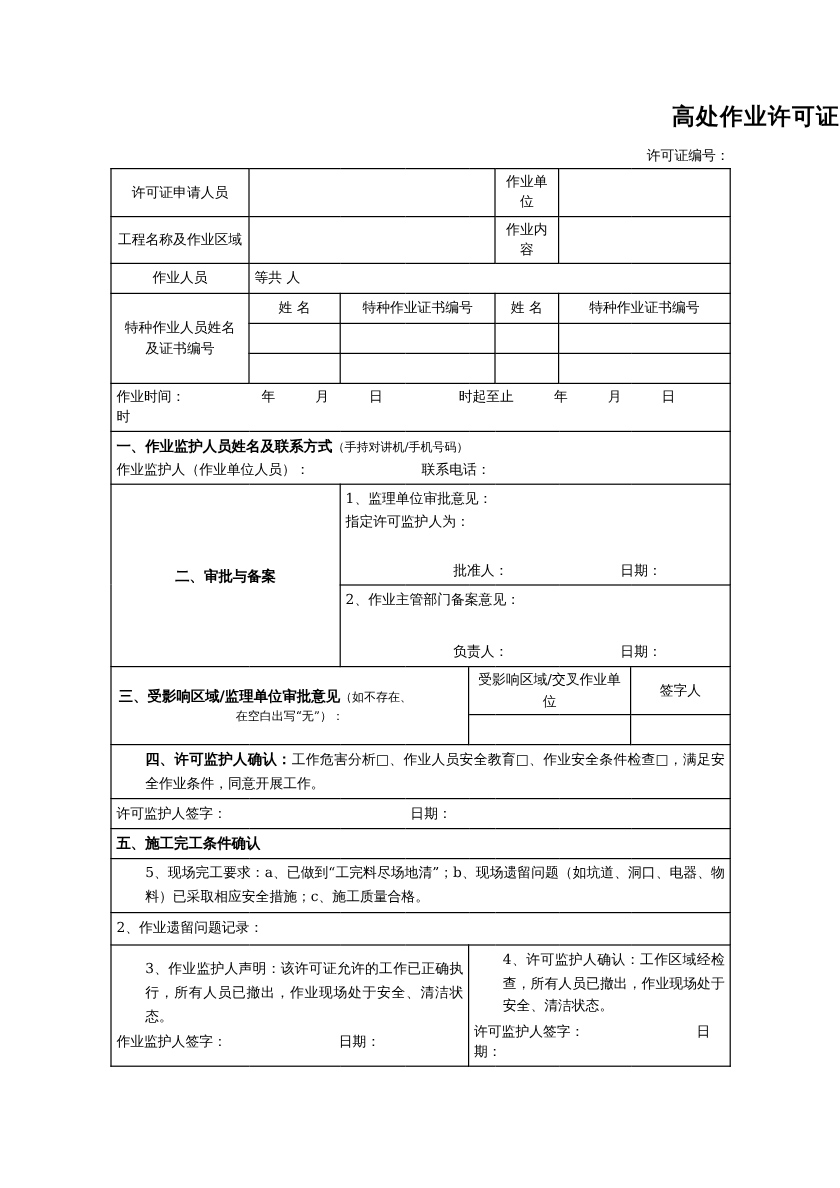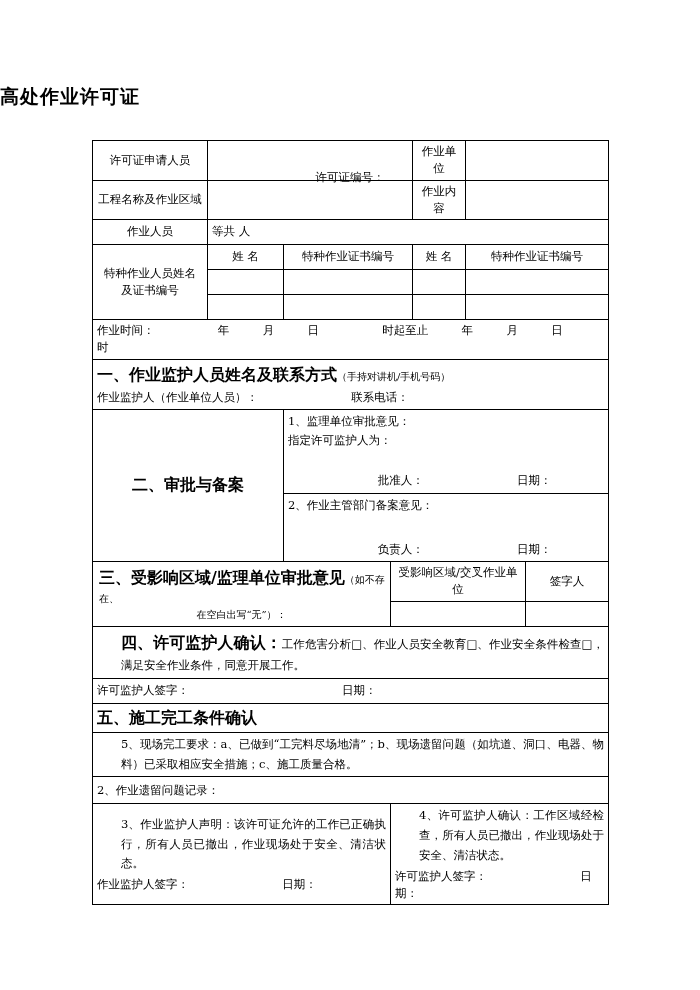--- a/index.html
+++ b/index.html
@@ -19,34 +19,33 @@
     position: absolute;
     left: 0; top: 0;
     width: 700px;
     height: 990px;
   }
   .doc-title {
     position: absolute;
     left: 0;
     top: 84px;
     width: 700px;
-    text-align: left;
+    text-align: right;
     font-size: 19px;
     font-weight: bold;
     letter-spacing: 1px;
     font-family: "DejaVu Sans", "Liberation Sans", sans-serif;
   }
   .permit-no {
     position: absolute;
     left: 92px;
     top: 122px;
     width: 516px;
-    text-align: center;
+    text-align: right;
     font-size: 11.5px;
-    margin-top: 48px;
   }
   table.form {
     position: absolute;
     left: 92px;
     top: 140px;
     width: 516px;
     border-collapse: collapse;
     table-layout: fixed;
     font-size: 11.5px;
     line-height: 1.5;
@@ -61,21 +60,21 @@
   .lft { text-align: left; }
   .rgt { text-align: left; }
   .mid { vertical-align: middle; }
   .top { vertical-align: top; }
   .pad-l { padding-left: 8px; }
   .pad-r { padding-right: 10px; }
   .tall-2 { height: 22px; }
   .sec-head {
     font-weight: bold;
     font-family: "DejaVu Sans", "Liberation Sans", sans-serif;
-    font-size: 16px;
+    font-size: 12px;
   }
   .sec-note {
     font-weight: normal;
     font-family: "DejaVu Serif", "Liberation Serif", serif;
     font-size: 10px;
   }
   .line-row {
     display: block;
     padding: 1px 0;
   }

